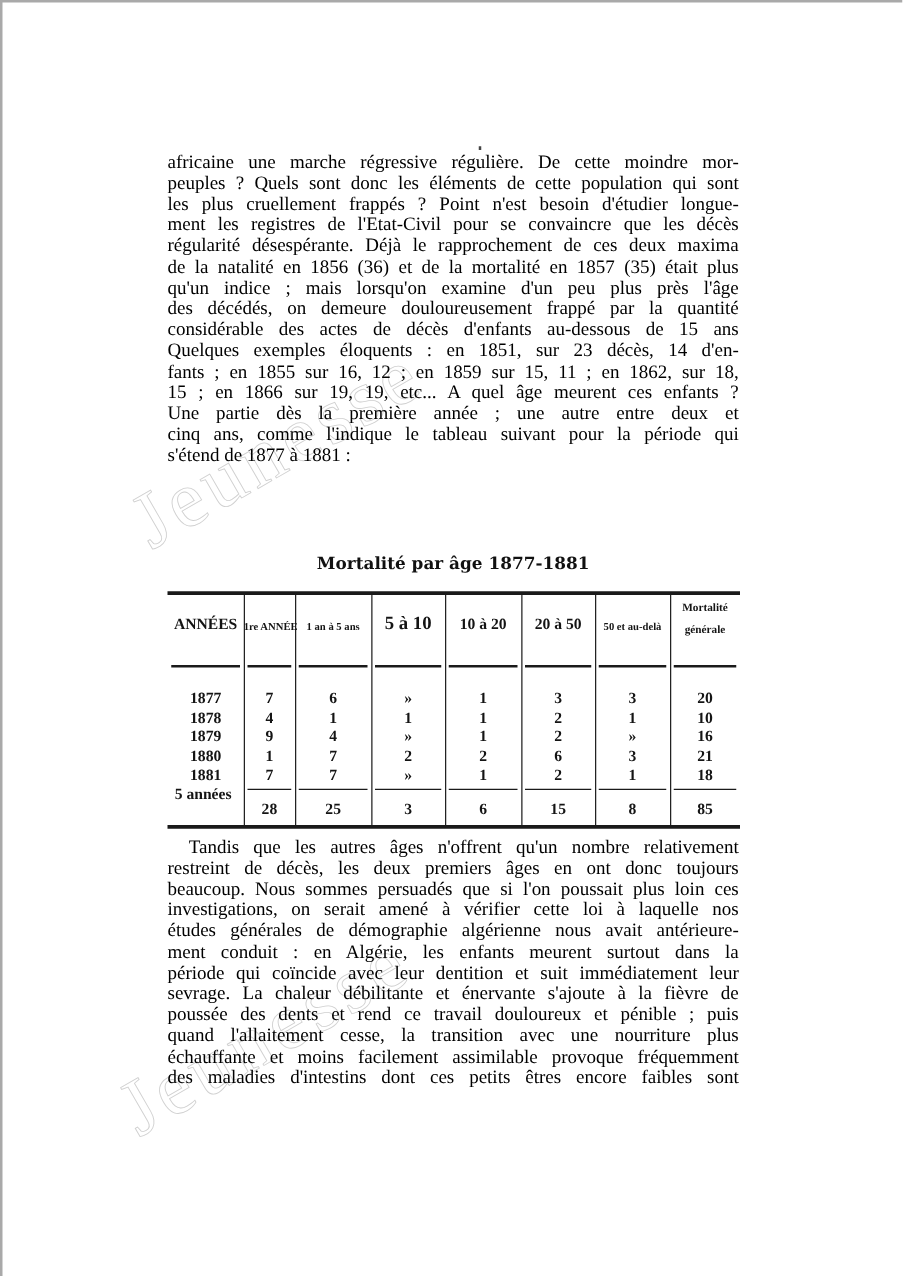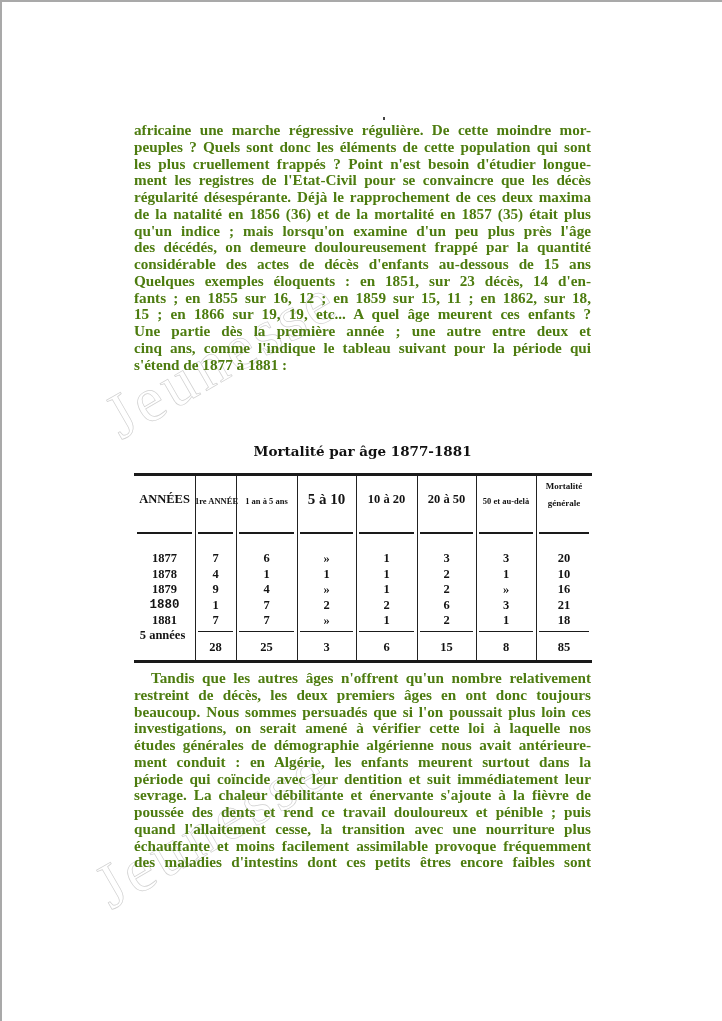--- a/index.html
+++ b/index.html
@@ -14,22 +14,22 @@
   .speck { position:absolute; left:383px; top:117px; width:2px; height:3px; background:#444; }
   .watermark {
     position:absolute; font-family:"Liberation Serif", serif; font-size:64px; font-weight:normal;
     color:transparent; -webkit-text-stroke:0.7px #d0d0d0; transform-origin:left top;
     white-space:nowrap; letter-spacing:4px; pointer-events:none;
   }
   .wm1 { left:92px; top:390px; transform:rotate(-30deg); }
   .wm2 { left:82px; top:860px; transform:rotate(-30deg); }
   .text-block {
     position:absolute; left:134px; width:457px;
-    font-family:"Liberation Serif", "DejaVu Serif", serif; font-size:15.2px; font-weight:bold;
-    color:#4d7c0f; line-height:16.75px;
+    font-family:"Liberation Serif", "DejaVu Serif", serif; font-size:15.2px; font-weight:normal;
+    color:#000000; line-height:16.75px;
   }
   .text-block .line { display:block; text-align:justify; text-align-last:justify; white-space:nowrap; height:16.75px; }
   .text-block .line.last { text-align-last:left; }
   .text-block .line.indent { padding-left:17px; }
   .p1 { top:122px; }
   .p2 { top:670px; }
   .table-title {
     position:absolute; left:134px; width:457px; top:443px; text-align:center;
     font-family:"DejaVu Serif", serif; font-size:13.5px; font-weight:bold; color:#111;
   }
@@ -124,21 +124,21 @@
     <div class="cell num" style="left: 342px; top: 95.6px; width: 60px;">1</div>
     <div class="cell num" style="left: 402px; top: 95.6px; width: 56px;">10</div>
     <div class="cell yr" style="left: 0px; top: 111.2px; width: 61px;">1879</div>
     <div class="cell num" style="left: 61px; top: 111.2px; width: 41px;">9</div>
     <div class="cell num" style="left: 102px; top: 111.2px; width: 61px;">4</div>
     <div class="cell num" style="left: 163px; top: 111.2px; width: 59px;">»</div>
     <div class="cell num" style="left: 222px; top: 111.2px; width: 61px;">1</div>
     <div class="cell num" style="left: 283px; top: 111.2px; width: 59px;">2</div>
     <div class="cell num" style="left: 342px; top: 111.2px; width: 60px;">»</div>
     <div class="cell num" style="left: 402px; top: 111.2px; width: 56px;">16</div>
-    <div class="cell yr" style="left: 0px; top: 126.8px; width: 61px; font-family: Liberation Mono, monospace;">1880</div>
+    <div class="cell yr" style="left: 0px; top: 126.8px; width: 61px;">1880</div>
     <div class="cell num" style="left: 61px; top: 126.8px; width: 41px;">1</div>
     <div class="cell num" style="left: 102px; top: 126.8px; width: 61px;">7</div>
     <div class="cell num" style="left: 163px; top: 126.8px; width: 59px;">2</div>
     <div class="cell num" style="left: 222px; top: 126.8px; width: 61px;">2</div>
     <div class="cell num" style="left: 283px; top: 126.8px; width: 59px;">6</div>
     <div class="cell num" style="left: 342px; top: 126.8px; width: 60px;">3</div>
     <div class="cell num" style="left: 402px; top: 126.8px; width: 56px;">21</div>
     <div class="cell yr" style="left: 0px; top: 142.4px; width: 61px;">1881</div>
     <div class="cell num" style="left: 61px; top: 142.4px; width: 41px;">7</div>
     <div class="cell num" style="left: 102px; top: 142.4px; width: 61px;">7</div>

